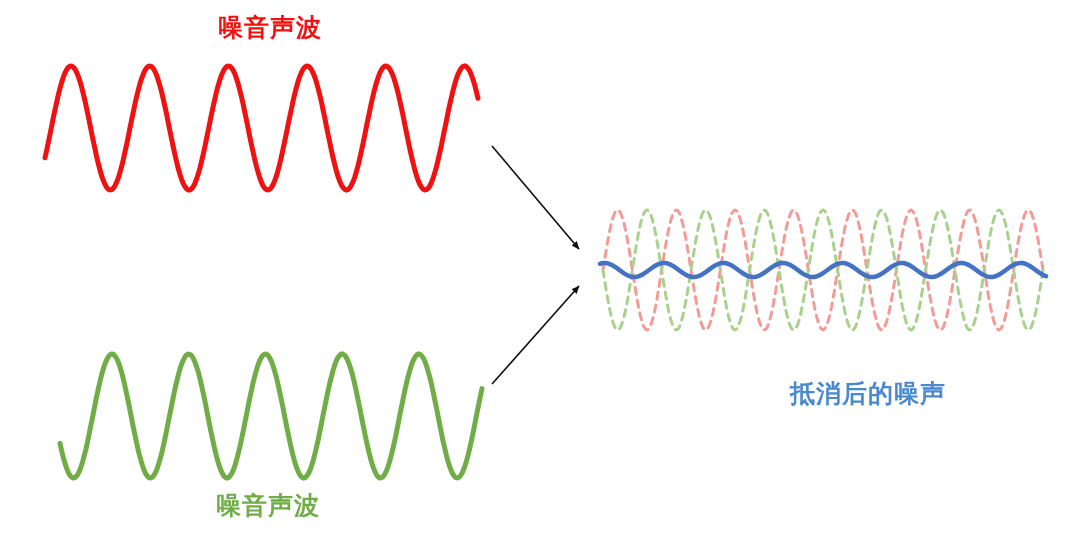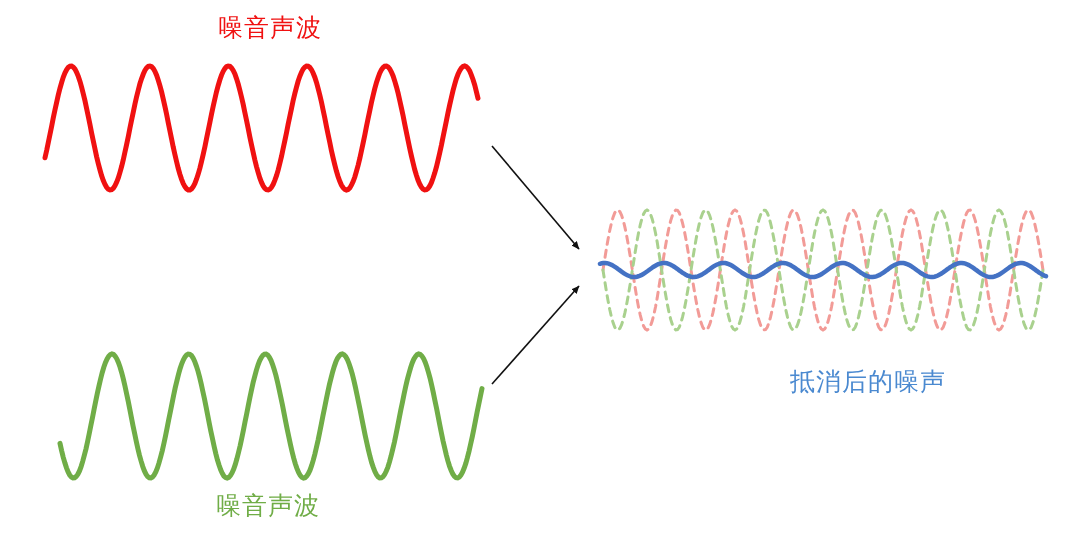--- a/index.html
+++ b/index.html
@@ -15,21 +15,21 @@
     background: #ffffff;
     overflow: hidden;
   }
   .canvas svg {
     position: absolute;
     left: 0;
     top: 0;
   }
   .wave-label {
     position: absolute;
-    font-weight: normal;
+    font-weight: bold;
     font-size: 25px;
     line-height: 1.2;
     white-space: nowrap;
     transform: translateX(-50%);
     letter-spacing: 1px;
   }
   #label-noise      { left: 270px; top: 12px;  }
   #label-antiphase  { left: 268px; top: 490px; }
   #label-cancelled  { left: 868px; top: 366px; }
 </style>
@@ -53,15 +53,15 @@
     <path fill="none" stroke-linecap="round" d="M60.0,443.4 L61.6,450.6 L63.2,457.1 L64.9,462.9 L66.5,467.8 L68.1,471.9 L69.7,475.0 L71.4,477.0 L73.0,477.9 L74.6,477.8 L76.2,476.5 L77.9,474.2 L79.5,470.9 L81.1,466.6 L82.7,461.4 L84.3,455.4 L86.0,448.8 L87.6,441.5 L89.2,433.8 L90.8,425.7 L92.5,417.5 L94.1,409.3 L95.7,401.2 L97.3,393.4 L99.0,385.9 L100.6,379.0 L102.2,372.7 L103.8,367.2 L105.4,362.6 L107.1,358.9 L108.7,356.2 L110.3,354.6 L111.9,354.0 L113.6,354.5 L115.2,356.2 L116.8,358.8 L118.4,362.5 L120.1,367.2 L121.7,372.7 L123.3,378.9 L124.9,385.8 L126.5,393.3 L128.2,401.1 L129.8,409.2 L131.4,417.5 L133.0,425.7 L134.7,433.7 L136.3,441.4 L137.9,448.7 L139.5,455.4 L141.2,461.4 L142.8,466.6 L144.4,470.9 L146.0,474.2 L147.6,476.5 L149.3,477.8 L150.9,477.9 L152.5,477.0 L154.1,475.0 L155.8,471.9 L157.4,467.9 L159.0,462.9 L160.6,457.1 L162.3,450.6 L163.9,443.5 L165.5,435.9 L167.1,428.0 L168.7,419.8 L170.4,411.6 L172.0,403.4 L173.6,395.5 L175.2,387.9 L176.9,380.8 L178.5,374.4 L180.1,368.6 L181.7,363.8 L183.4,359.8 L185.0,356.8 L186.6,354.9 L188.2,354.0 L189.8,354.3 L191.5,355.6 L193.1,358.0 L194.7,361.4 L196.3,365.8 L198.0,371.1 L199.6,377.1 L201.2,383.9 L202.8,391.2 L204.5,398.9 L206.1,407.0 L207.7,415.2 L209.3,423.4 L210.9,431.5 L212.6,439.3 L214.2,446.7 L215.8,453.6 L217.4,459.8 L219.1,465.2 L220.7,469.8 L222.3,473.4 L223.9,476.0 L225.6,477.5 L227.2,478.0 L228.8,477.4 L230.4,475.6 L232.0,472.9 L233.7,469.1 L235.3,464.4 L236.9,458.8 L238.5,452.5 L240.2,445.5 L241.8,438.0 L243.4,430.2 L245.0,422.0 L246.7,413.8 L248.3,405.6 L249.9,397.6 L251.5,389.9 L253.1,382.7 L254.8,376.1 L256.4,370.1 L258.0,365.0 L259.6,360.8 L261.3,357.5 L262.9,355.3 L264.5,354.2 L266.1,354.1 L267.8,355.1 L269.4,357.3 L271.0,360.4 L272.6,364.5 L274.2,369.6 L275.9,375.4 L277.5,382.0 L279.1,389.2 L280.7,396.8 L282.4,404.8 L284.0,413.0 L285.6,421.2 L287.2,429.3 L288.9,437.2 L290.5,444.8 L292.1,451.8 L293.7,458.2 L295.3,463.8 L297.0,468.6 L298.6,472.5 L300.2,475.4 L301.8,477.2 L303.5,478.0 L305.1,477.6 L306.7,476.2 L308.3,473.7 L310.0,470.2 L311.6,465.7 L313.2,460.4 L314.8,454.3 L316.4,447.5 L318.1,440.1 L319.7,432.3 L321.3,424.3 L322.9,416.0 L324.6,407.8 L326.2,399.8 L327.8,392.0 L329.4,384.6 L331.1,377.8 L332.7,371.7 L334.3,366.3 L335.9,361.8 L337.5,358.3 L339.2,355.8 L340.8,354.4 L342.4,354.0 L344.0,354.8 L345.7,356.6 L347.3,359.4 L348.9,363.3 L350.5,368.1 L352.2,373.7 L353.8,380.1 L355.4,387.1 L357.0,394.7 L358.6,402.6 L360.3,410.7 L361.9,418.9 L363.5,427.1 L365.1,435.1 L366.8,442.8 L368.4,449.9 L370.0,456.5 L371.6,462.4 L373.3,467.4 L374.9,471.6 L376.5,474.7 L378.1,476.8 L379.7,477.9 L381.4,477.8 L383.0,476.7 L384.6,474.5 L386.2,471.3 L387.9,467.1 L389.5,461.9 L391.1,456.0 L392.7,449.4 L394.4,442.2 L396.0,434.5 L397.6,426.5 L399.2,418.3 L400.8,410.1 L402.5,401.9 L404.1,394.1 L405.7,386.6 L407.3,379.6 L409.0,373.3 L410.6,367.7 L412.2,363.0 L413.8,359.2 L415.5,356.4 L417.1,354.7 L418.7,354.0 L420.3,354.4 L421.9,356.0 L423.6,358.6 L425.2,362.2 L426.8,366.7 L428.4,372.1 L430.1,378.3 L431.7,385.2 L433.3,392.6 L434.9,400.4 L436.6,408.5 L438.2,416.7 L439.8,424.9 L441.4,433.0 L443.0,440.7 L444.7,448.0 L446.3,454.8 L447.9,460.9 L449.5,466.1 L451.2,470.5 L452.8,474.0 L454.4,476.4 L456.0,477.7 L457.7,478.0 L459.3,477.1 L460.9,475.2 L462.5,472.2 L464.1,468.3 L465.8,463.4 L467.4,457.7 L469.0,451.3 L470.6,444.2 L472.3,436.6 L473.9,428.7 L475.5,420.5 L477.1,412.3 L478.8,404.1 L480.4,396.2 L482.0,388.6 " stroke="#70AD47" stroke-width="5"></path>
 
     <line stroke-width="1.6" marker-end="url(#arrowhead)" x1="492" y1="146" x2="579" y2="249" stroke="#111111"></line>
     <line stroke-width="1.6" marker-end="url(#arrowhead)" x1="492" y1="384" x2="579" y2="286" stroke="#111111"></line>
   </svg>
 
   <div class="wave-label" id="label-noise" style="color: rgb(240, 17, 17);">噪音声波</div>
 
   <div class="wave-label" id="label-antiphase" style="color: rgb(112, 173, 71);">噪音声波</div>
 
-  <div class="wave-label" id="label-cancelled" style="color: rgb(74, 137, 208);">抵消后的噪声</div>
+  <div class="wave-label" id="label-cancelled" style="color: rgb(74, 137, 208); margin-top: 12px;">抵消后的噪声</div>
 
 </div>
 
 </body></html>

